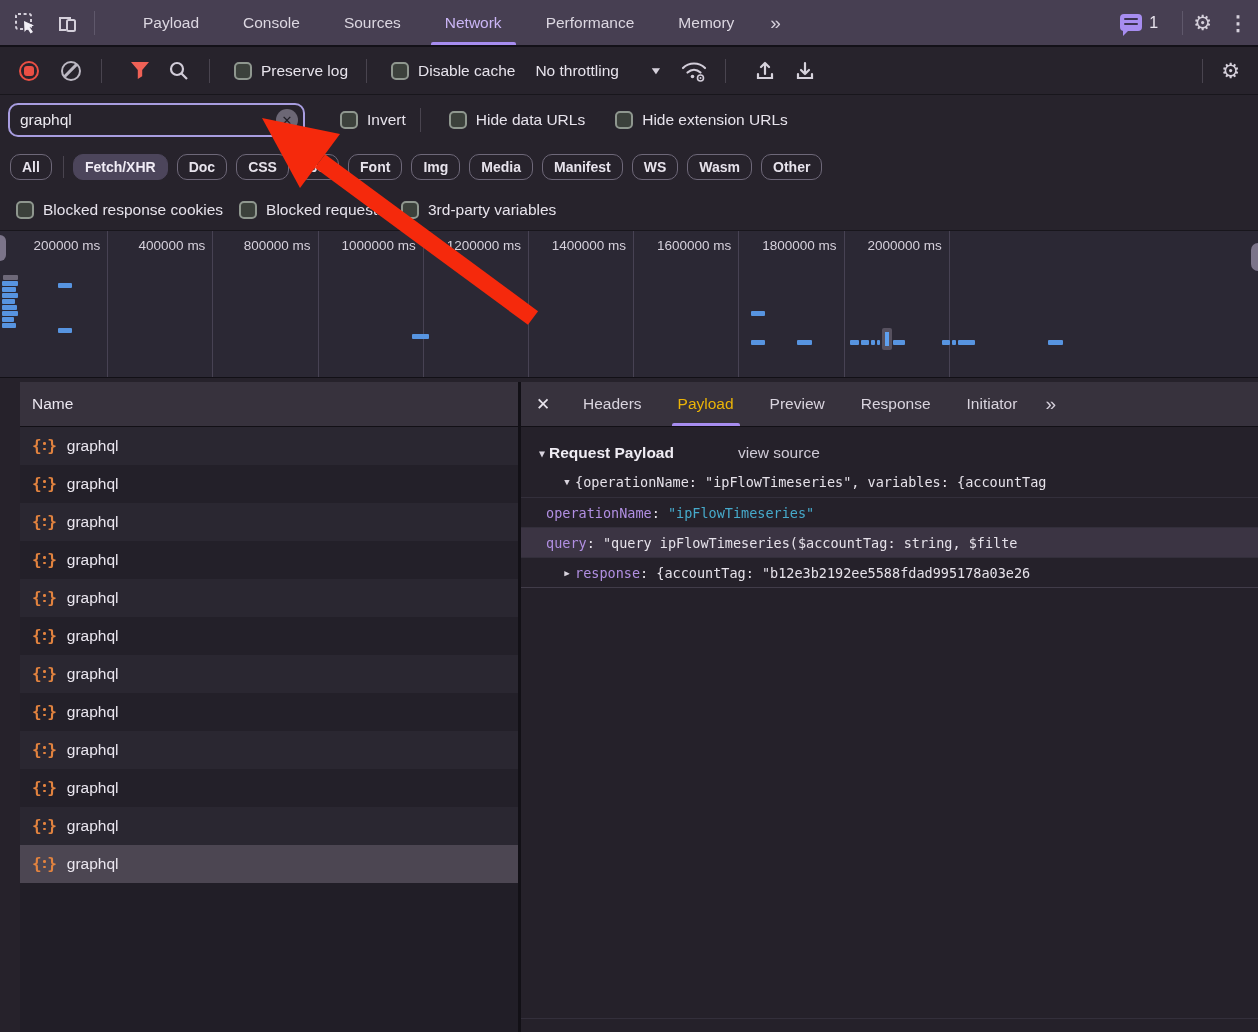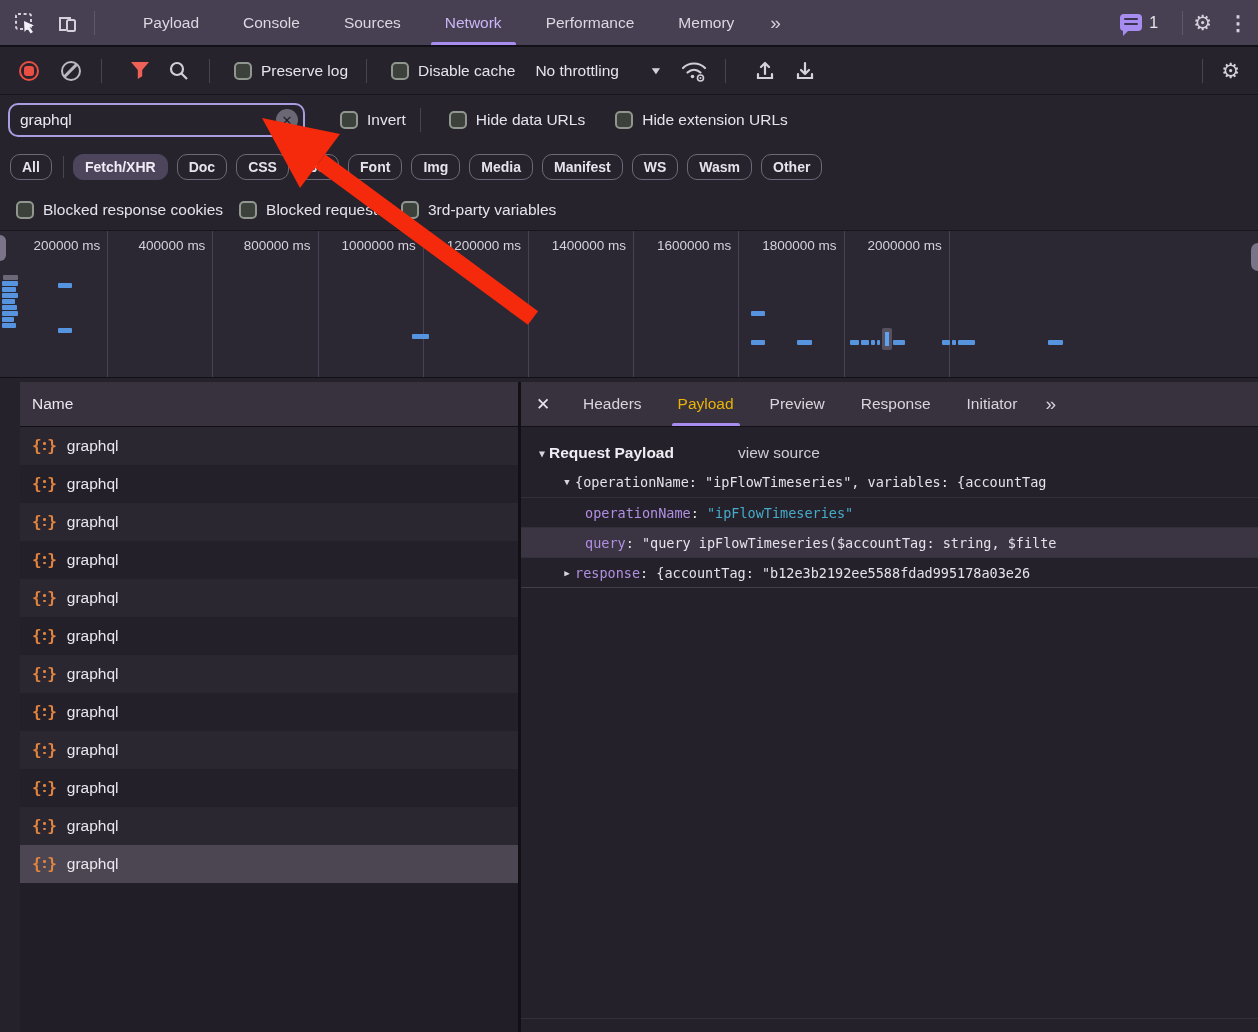--- a/index.html
+++ b/index.html
@@ -91,21 +91,21 @@
 
   .payload { padding-top:12px; font-family:"DejaVu Sans Mono",monospace; }
   .p-header { display:flex; align-items:center; height:28px; padding-left:18px; }
   .p-header .tri { font-size:10px; color:#d9d4de; margin-right:4px; }
   .p-title { font-family:"Liberation Sans",sans-serif; font-weight:bold; font-size:15.5px; color:#f0edf4; }
   .p-viewsource { font-family:"Liberation Sans",sans-serif; font-size:15.5px; color:#cfcad6; margin-left:64px; }
   .prow { height:30px; display:flex; align-items:center; font-size:13.5px; color:#e6e2ea; white-space:pre; overflow:hidden; }
   .prow .tri { font-size:9px; color:#d9d4de; width:16px; flex:0 0 auto; text-align:center; }
   .prow.hl { background:#3b3443; }
   .prow.rule { border-top:1px solid #332f3b; }
-  .ind-1 { padding-left:38px; } .ind-2 { padding-left:64px; }
+  .ind-1 { padding-left:38px; } .ind-2 { padding-left:25px; }
   .tk-key { color:#b18fe2; } .tk-str { color:#46aacb; } .tk-plain { color:#e6e2ea; }
   .payload-divider { border-top:1px solid #413c49; margin-top:0; }
   .pane-bottom-line { position:absolute; left:0; right:0; bottom:13px; height:1px; background:#332f3b; }
 
   
   svg.ic { display:block; }
 
   
   .arrow-overlay { position:absolute; inset:0; pointer-events:none; z-index:50; }
 </style>

